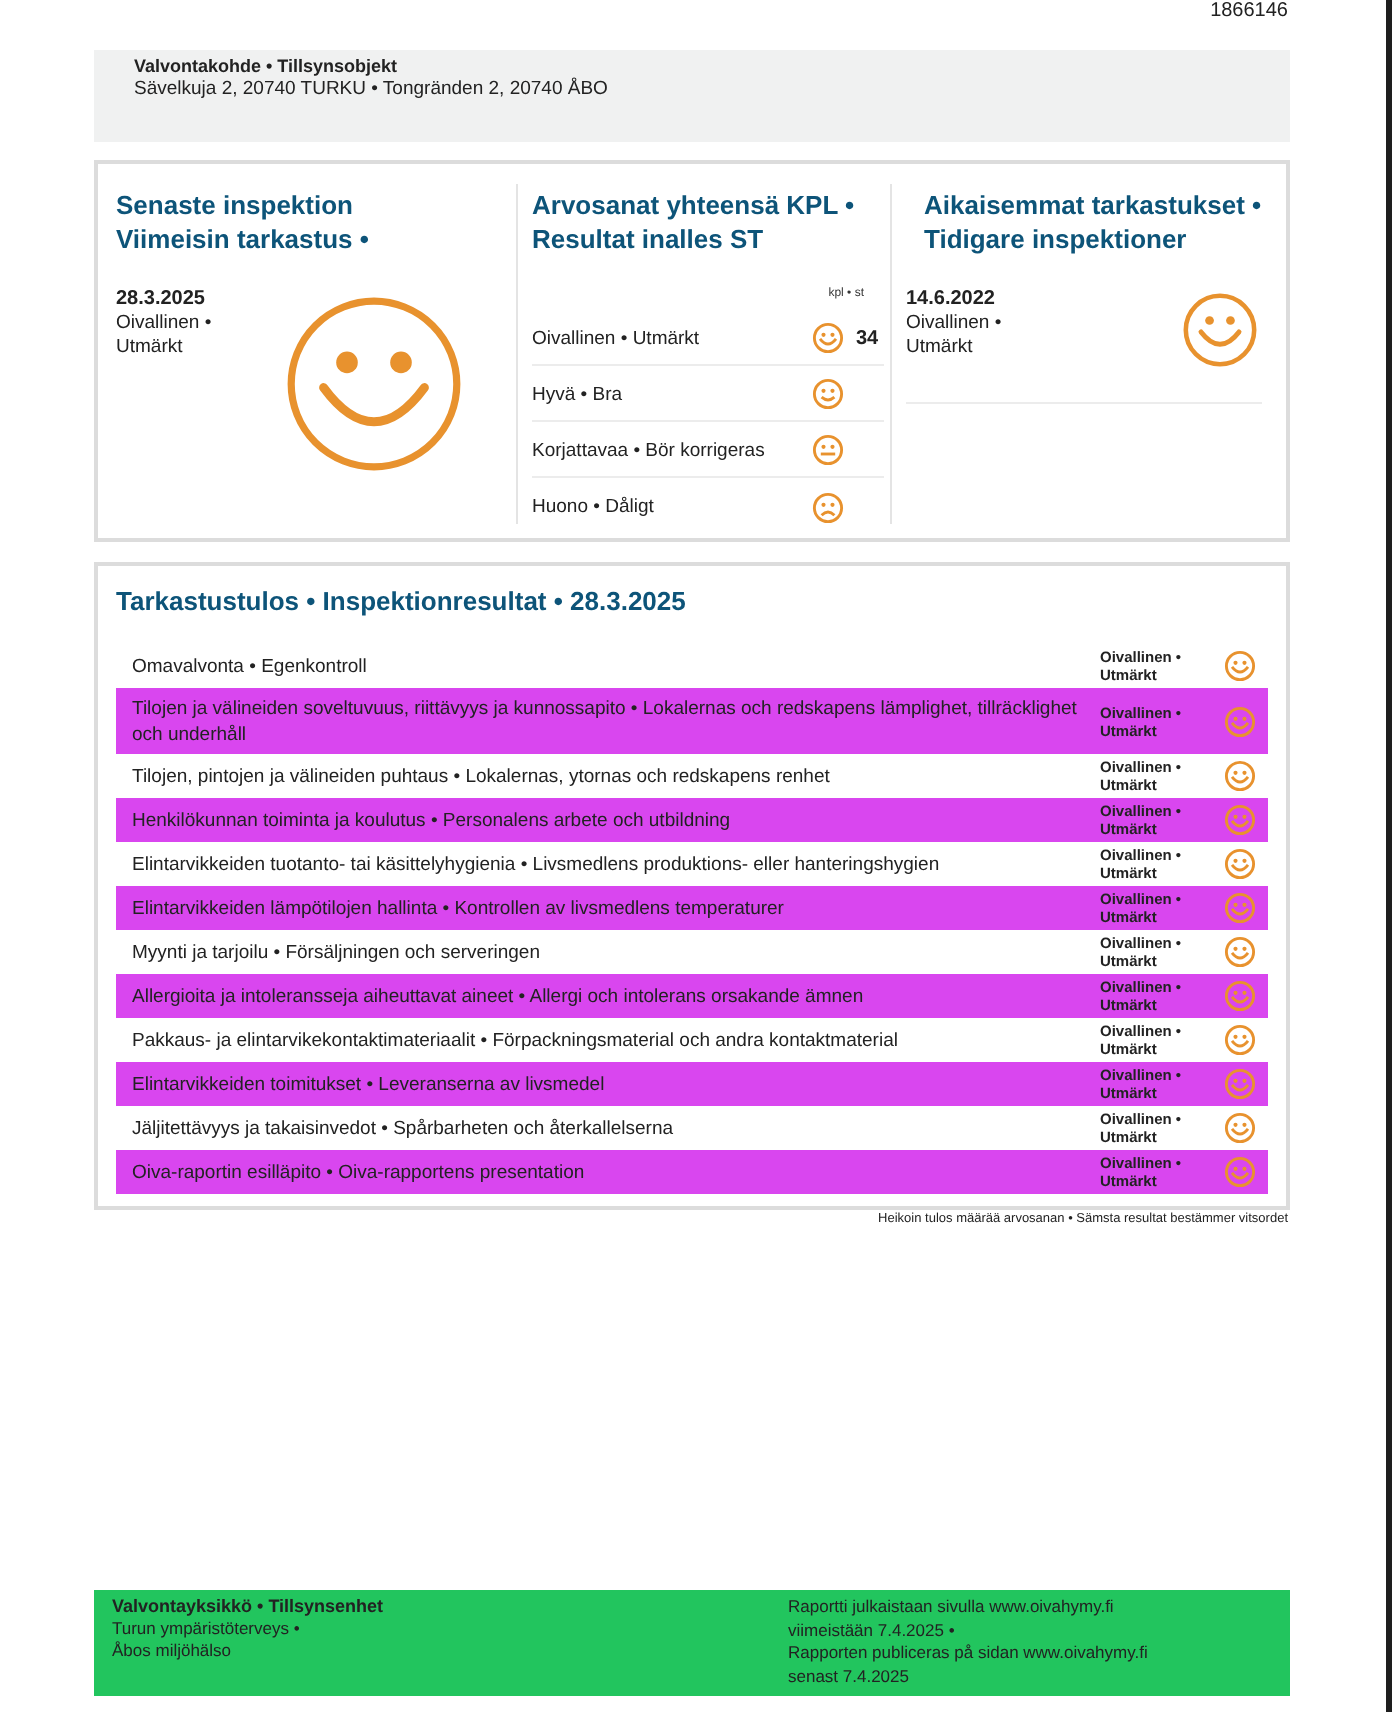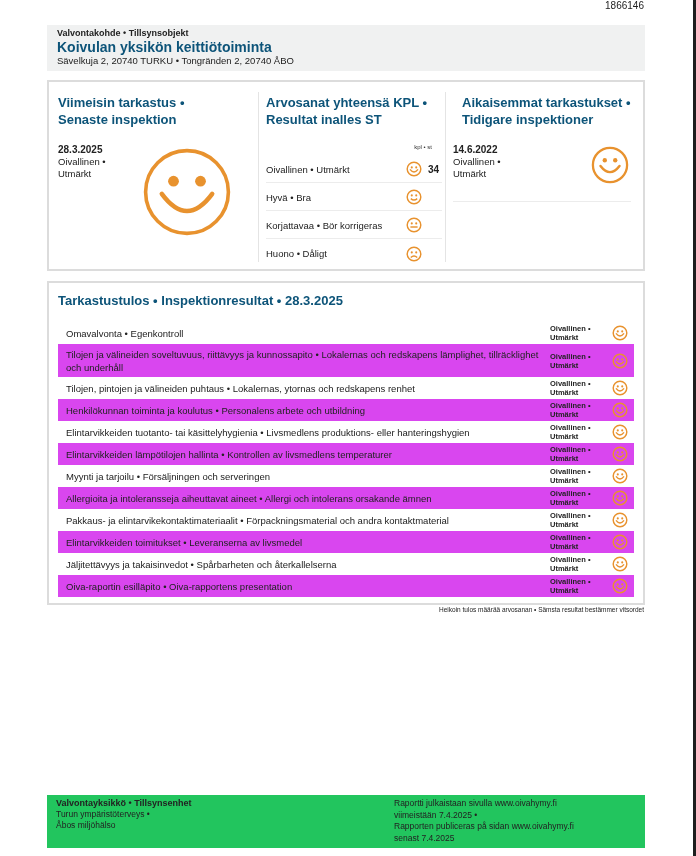--- a/index.html
+++ b/index.html
@@ -1,21 +1,21 @@
 <!DOCTYPE html>
 <html><head>
 <meta charset="utf-8">
 <style>
   * { box-sizing: border-box; margin: 0; padding: 0; }
   html, body { width: 696px; height: 856px; background: #ffffff; overflow: hidden; }
   body { position: relative; font-family: "Liberation Sans", sans-serif; color: #222; }
   .rightbar { position: absolute; left: 693px; top: 0; width: 3px; height: 856px; background: #1e1e1e; }
   .docid { position: absolute; right: 52px; top: 0px; font-size: 10px; color: #222; }
 
-  .header-band { position: absolute; left: 47px; top: 25px; width: 598px; height: 46px; background: #f0f1f1; padding: 3px 10px; }
+  .header-band { position: absolute; left: 47px; top: 25px; width: 598px; height: 46px; background: #f0f1f1; padding: 3px 20px; }
   .header-band .kicker { font-size: 9px; font-weight: bold; color: #222; line-height: 11px; }
   .header-band .title { font-size: 14px; font-weight: bold; color: #0d5479; line-height: 16px; }
   .header-band .addr { font-size: 9.5px; color: #222; line-height: 12px; }
 
   .box { position: absolute; border: 2px solid #dcdcdc; background: #fff; }
   .box1 { left: 47px; top: 80px; width: 598px; height: 191px; }
   .box2 { left: 47px; top: 281px; width: 598px; height: 324px; }
 
   .col { position: absolute; top: 12px; }
   .col-h { font-size: 13px; font-weight: bold; color: #0d5479; line-height: 17px; }
@@ -60,30 +60,29 @@
   .footer-right { position: absolute; left: 347px; top: 3px; width: 240px; font-size: 8.5px; color: #222; line-height: 11.5px; }
 </style>
 </head>
 <body>
 
 <div class="rightbar"></div>
 <div class="docid">1866146</div>
 
 <div class="header-band">
   <div class="kicker">Valvontakohde • Tillsynsobjekt</div>
-  <div class="title">Koivulan yksikön keittiötoiminta</div>
   <div class="addr">Sävelkuja 2, 20740 TURKU • Tongränden 2, 20740 ÅBO</div>
 </div>
 
 <div class="box box1">
 
   <div class="col col1">
     <div class="col-h">
+      <div>Senaste inspektion</div>
       <div>Viimeisin tarkastus •</div>
-      <div>Senaste inspektion</div>
     </div>
     <div class="latest-meta">
       <div class="date">28.3.2025</div>
       <div class="grade">Oivallinen •</div>
       <div class="grade">Utmärkt</div>
     </div>
     <svg class="bigface" viewBox="0 0 100 100">
       <circle cx="50" cy="50" r="46" fill="none" stroke="#e8922e" stroke-width="4"></circle>
       <circle cx="35" cy="38" r="6" fill="#e8922e"></circle>
       <circle cx="65" cy="38" r="6" fill="#e8922e"></circle>

